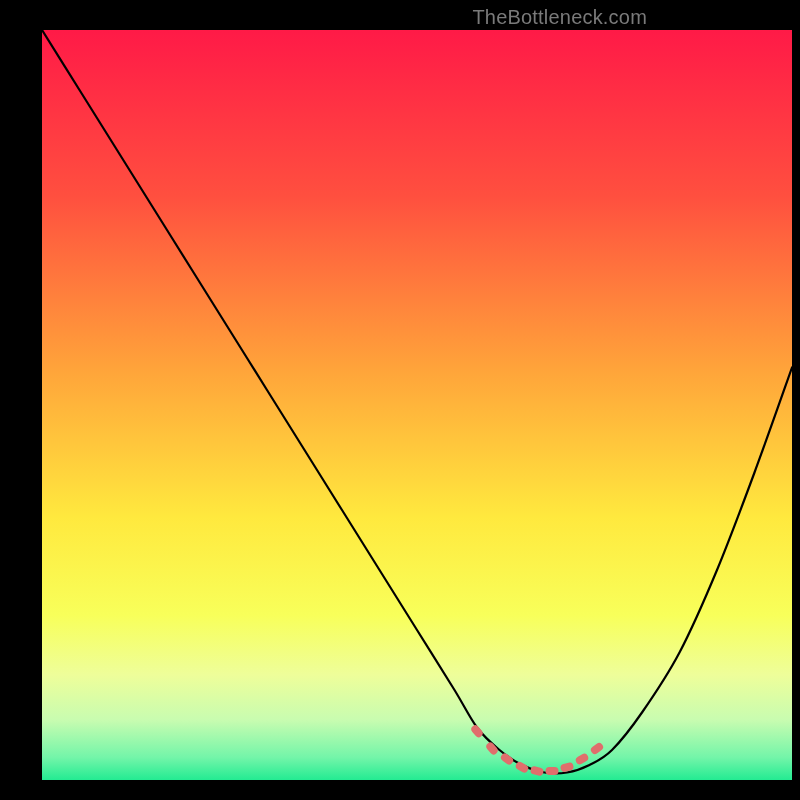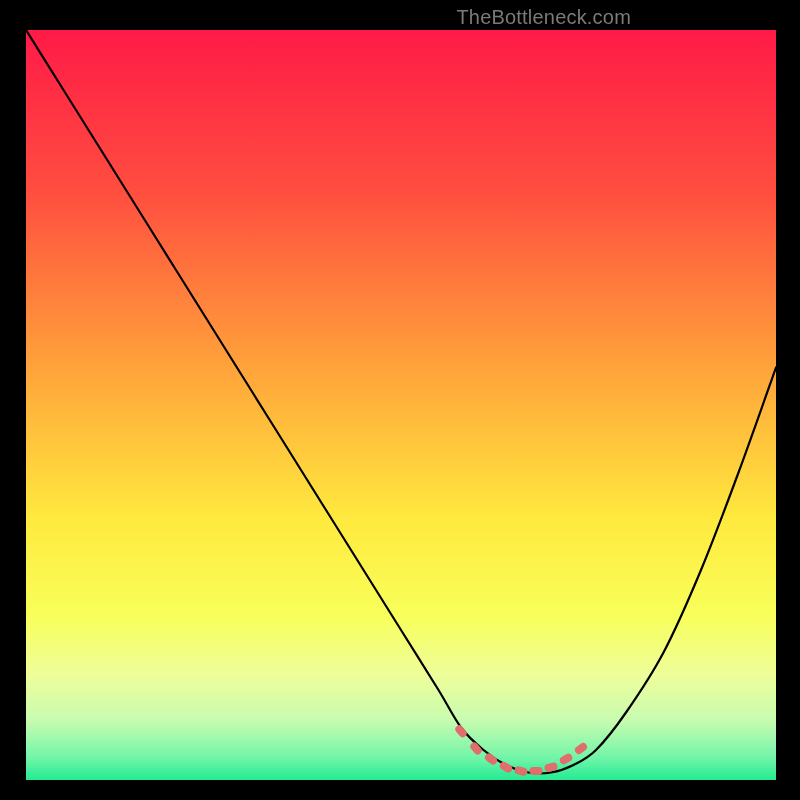--- a/index.html
+++ b/index.html
@@ -4,21 +4,21 @@
 <style>
   html, body {
     margin: 0; padding: 0;
     width: 800px; height: 800px;
     background: #000;
     font-family: Arial, Helvetica, sans-serif;
     overflow: hidden;
   }
   .frame {
     position: absolute;
-    left: 0; top: 0;
+    left: 16px; top: 0;
     width: 645px; height: 800px;
     background: #000;
   }
   .watermark {
     position: absolute;
     top: 6px;
     right: 14px;
     color: #7a7a7a;
     font-size: 20px;
     font-weight: 500;

